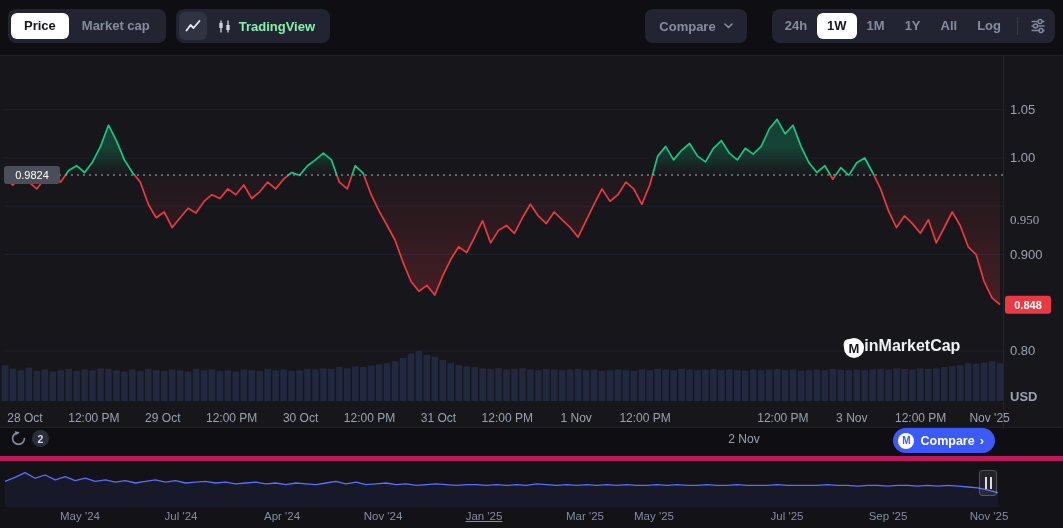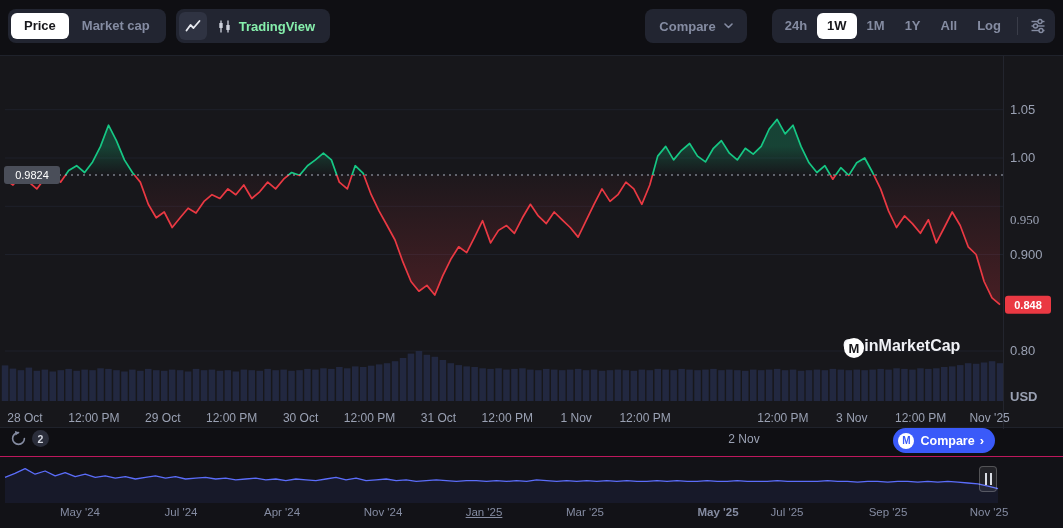--- a/index.html
+++ b/index.html
@@ -46,21 +46,21 @@
     font-size:10.5px;font-weight:700;display:flex;align-items:center;justify-content:center;}
   .analyze-btn{position:absolute;top:428px;right:68px;height:25px;display:flex;align-items:center;gap:6px;
     background:#3a5af9;border:none;border-radius:13px;padding:0 11px 0 5px;color:#fff;
     font-size:12.5px;font-weight:700;cursor:pointer;}
   .cmc-mini-logo{width:16px;height:16px;border-radius:50%;background:#fff;color:#3a5af9;
     font-size:10px;font-weight:800;display:flex;align-items:center;justify-content:center;}
   .analyze-btn .chev{font-size:13px;font-weight:700;margin-left:-1px;}
 
   
   .minimap{position:absolute;top:456px;left:0;width:1063px;height:72px;background:#121217;
-    border-top:1px solid #be185d;box-sizing:border-box;}
+    border-top:5px solid #be185d;box-sizing:border-box;}
   .minimap svg{position:absolute;left:0;top:0;display:block;}
   .mm-label{position:absolute;top:49px;transform:translateX(-50%);font-size:11.5px;color:#858ca2;white-space:nowrap;}
   .mm-grip{position:absolute;left:979px;top:9px;width:18px;height:26px;border-radius:4px;
     background:rgba(255,255,255,0.07);border:1px solid rgba(255,255,255,0.22);
     display:flex;align-items:center;justify-content:center;gap:3px;cursor:ew-resize;box-sizing:border-box;}
   .mm-grip span{width:2px;height:12px;background:#d9dce4;}
 </style>
 </head>
 <body>
 
@@ -331,17 +331,17 @@
   <div class="mm-grip">
       <span></span>
       <span></span>
     </div>
 <div class="mm-label" style="left: 80px;">May '24</div>
     <div class="mm-label" style="left: 181px;">Jul '24</div>
     <div class="mm-label" style="left: 282px;">Apr '24</div>
     <div class="mm-label" style="left: 383px;">Nov '24</div>
     <div class="mm-label" style="left: 484px; text-decoration: underline;">Jan '25</div>
     <div class="mm-label" style="left: 585px;">Mar '25</div>
-    <div class="mm-label" style="left: 718px; font-weight: bold;">May '25</div>
+    <div class="mm-label" style="left: 654px;">May '25</div>
     <div class="mm-label" style="left: 787px;">Jul '25</div>
     <div class="mm-label" style="left: 888px;">Sep '25</div>
     <div class="mm-label" style="left: 989px;">Nov '25</div>
   </div>
 
 </body></html>

